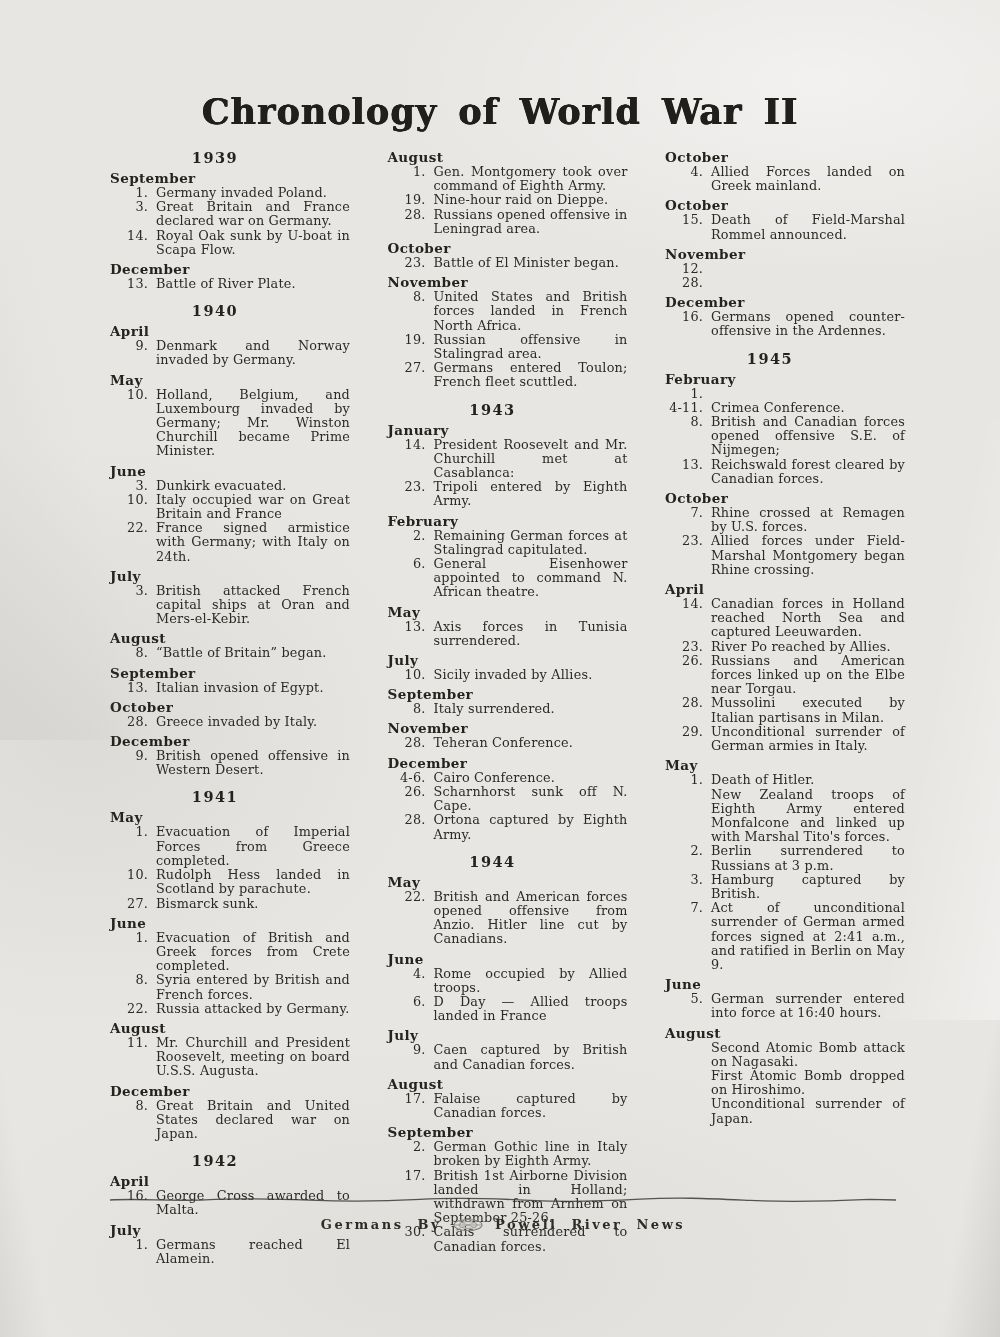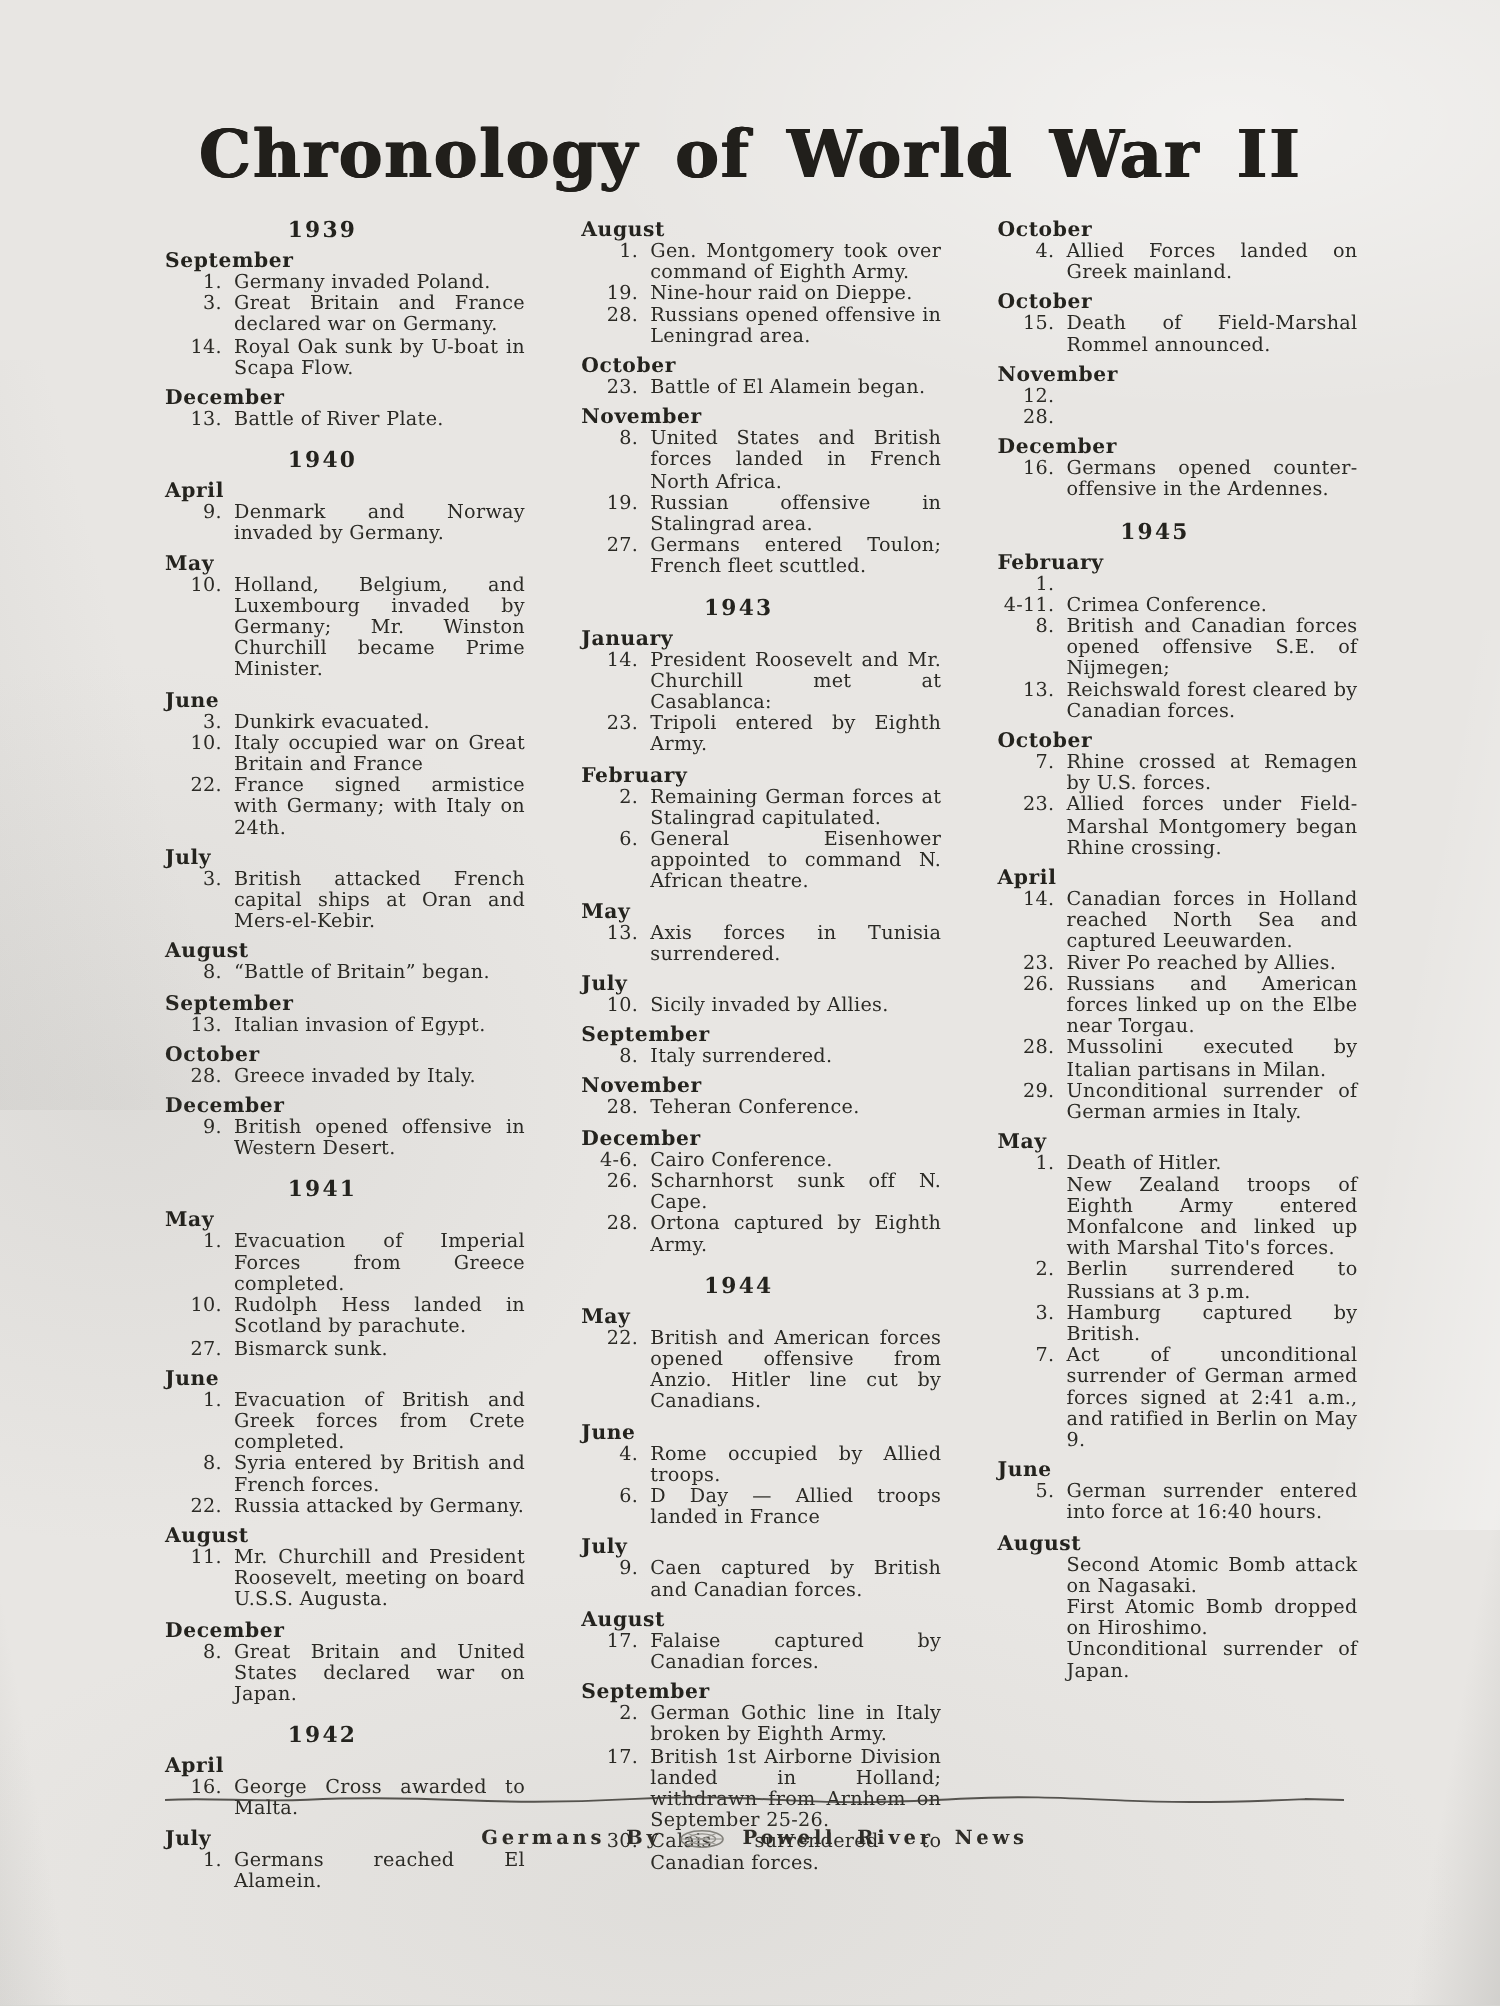--- a/index.html
+++ b/index.html
@@ -17,24 +17,24 @@
       linear-gradient(100deg, transparent 95%, rgba(130,130,126,0.22) 100%),
       linear-gradient(260deg, transparent 96%, rgba(150,150,146,0.18) 100%),
       #e8e6e3;
   }
   .crease{position:absolute;pointer-events:none;}
   .crease.c1{left:0;top:240px;width:140px;height:500px;
     background:linear-gradient(75deg, rgba(160,160,156,0.14), transparent 60%);}
   .crease.c2{right:0;top:420px;width:120px;height:600px;
     background:linear-gradient(-80deg, rgba(255,255,255,0.35), transparent 55%);}
   h1.title{
-    margin:4px;
+    margin:17px;
     padding:74px 0 0 0;
     text-align:center;
-    font-size:44px;
+    font-size:35px;
     font-weight:bold;
     letter-spacing:1px;
     word-spacing:8px;
     color:#211f1b;
     text-shadow:0.5px 0 0 #211f1b, -0.3px 0 0 #211f1b;
   }
   .columns{
     display:flex;
     justify-content:space-between;
     width:795px;
@@ -232,21 +232,21 @@
           <span class="day">19.</span>
           <span class="txt">Nine-hour raid on Dieppe.</span>
         </div>
         <div class="entry">
           <span class="day">28.</span>
           <span class="txt">Russians opened offensive in Leningrad area.</span>
         </div>
         <div class="month">October</div>
         <div class="entry">
           <span class="day">23.</span>
-          <span class="txt">Battle of El Alamein began.</span>
+          <span class="txt">Battle of El Minister began.</span>
         </div>
         <div class="month">November</div>
         <div class="entry">
           <span class="day">8.</span>
           <span class="txt">United States and British forces landed in French North Africa.</span>
         </div>
         <div class="entry">
           <span class="day">19.</span>
           <span class="txt">Russian offensive in Stalingrad area.</span>
         </div>

